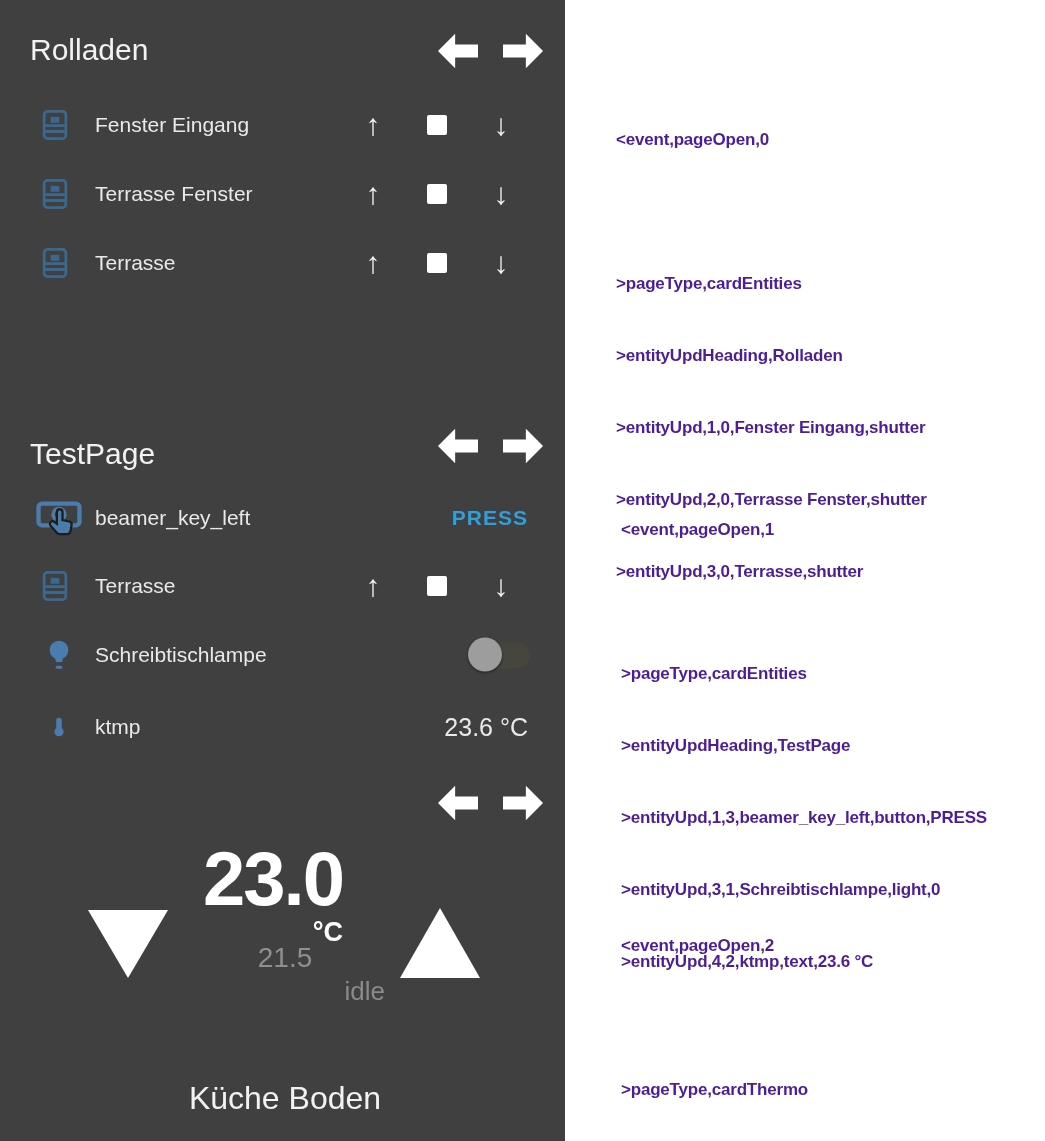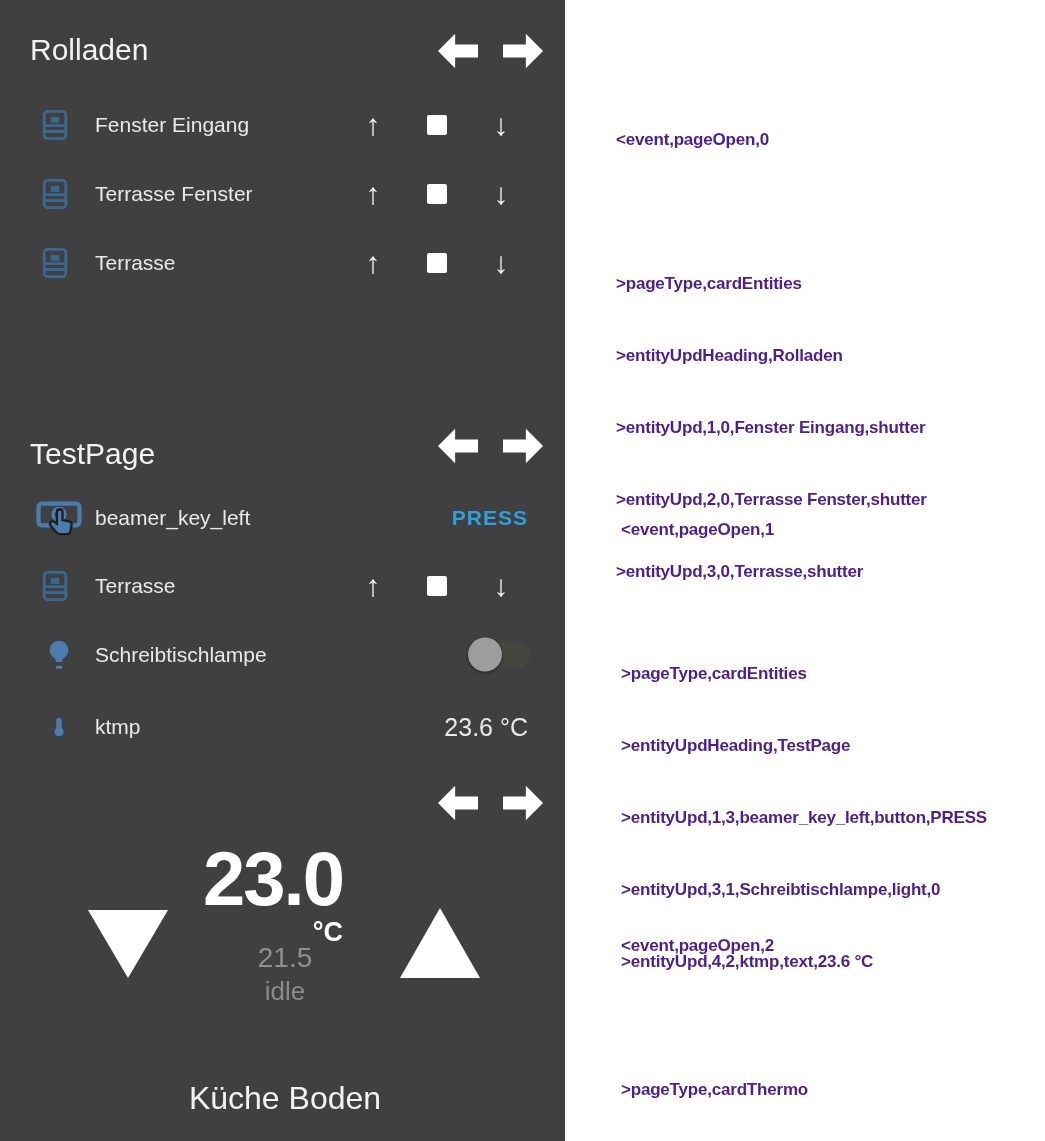--- a/index.html
+++ b/index.html
@@ -39,21 +39,21 @@
                   box-shadow:0 1px 3px rgba(0,0,0,.5); }
 
   
   .temp-wrap { position:absolute; left:203px; top:843px; display:flex; align-items:flex-end;flex-direction:column; }
   .temp-big  { font-size:76px; font-weight:bold; color:#ffffff; line-height:0.95; letter-spacing:-2px; }
   .temp-unit { font-size:27px; font-weight:bold; color:#ffffff; margin-left:13px; margin-top:2px; }
   .tri-btn { position:absolute; padding:0; border:none; background:transparent; cursor:pointer; line-height:0; }
   .tri-down { left:88px;  top:910px; }
   .tri-up   { left:400px; top:908px; }
   .setpoint { position:absolute; left:185px; top:942px; width:200px; text-align:center; font-size:28px; color:#8f8f8f; }
-  .state    { position:absolute; left:185px; top:976px; width:200px; text-align:center; font-size:26px; color:#8a8a8a; }
+  .state    { position:absolute; left:185px; top:976px; width:200px; text-align:right; font-size:26px; color:#8a8a8a; }
   .thermo-name { position:absolute; left:85px; top:1080px; width:400px; text-align:center; font-size:32px; color:#f2f2f2; }
 
   
   .proto { position:absolute; font-weight:bold; font-size:17px; line-height:24px; letter-spacing:-0.2px;
            color:#4c1d95; white-space:pre; }
   .proto-block1 { left:616px; top:80px; }
   .proto-block2 { left:621px; top:470px; }
   .proto-block3 { left:621px; top:886px; }
   .blank-line { height:24px; }
 </style>

